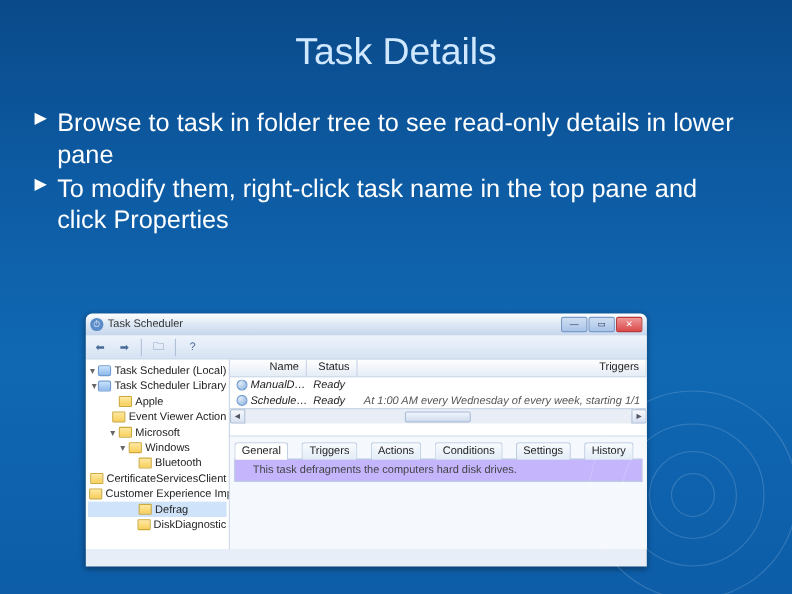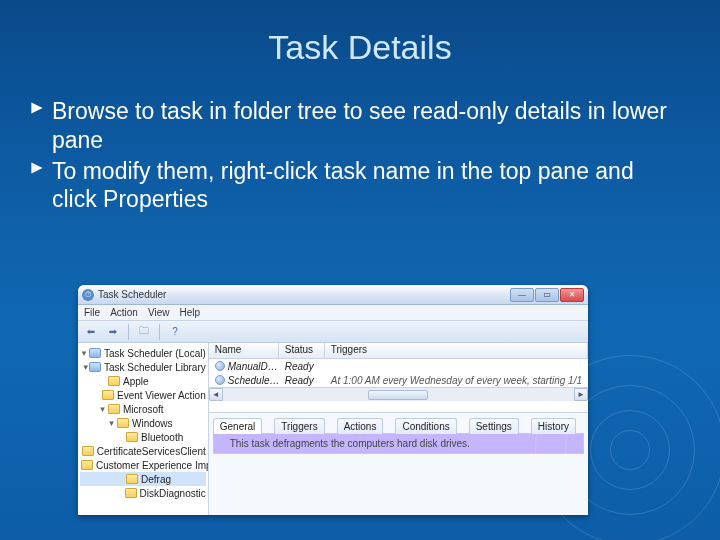--- a/index.html
+++ b/index.html
@@ -143,20 +143,21 @@
     flex: 0 0 70px;
     border-bottom: 1px solid #c8d4e6;
     overflow: hidden;
     font-size: 10px;
   }
   .cols {
     display: flex;
     height: 16px;
     background: linear-gradient(180deg, #fefefe, #e4ecf6);
     border-bottom: 1px solid #c8d4e6;
+    text-align: right;
   }
   .col {
     padding: 1px 6px;
     border-right: 1px solid #c8d4e6;
   }
   .col.name { width: 70px; }
   .col.status { width: 46px; }
   .col.trig { flex: 1; }
   .trow {
     display: flex; height: 14px; align-items: center; font-style: italic;
@@ -256,26 +257,20 @@
 <div class="screenshot">
   <div class="titlebar">
     <span class="title-icon">⏱</span>
     <span class="title-text">Task Scheduler</span>
     <span class="winbtns">
       <span class="winbtn">—</span>
       <span class="winbtn">▭</span>
       <span class="winbtn close">✕</span>
     </span>
   </div>
-  <div class="menubar">
-    <span>File</span>
-    <span>Action</span>
-    <span>View</span>
-    <span>Help</span>
-  </div>
   <div class="toolbar">
     <span class="tbtn">⬅</span>
     <span class="tbtn">➡</span>
     <span class="tsep"></span>
     <span class="tbtn">🗀</span>
     <span class="tsep"></span>
     <span class="tbtn">?</span>
   </div>
 
   <div class="client">

